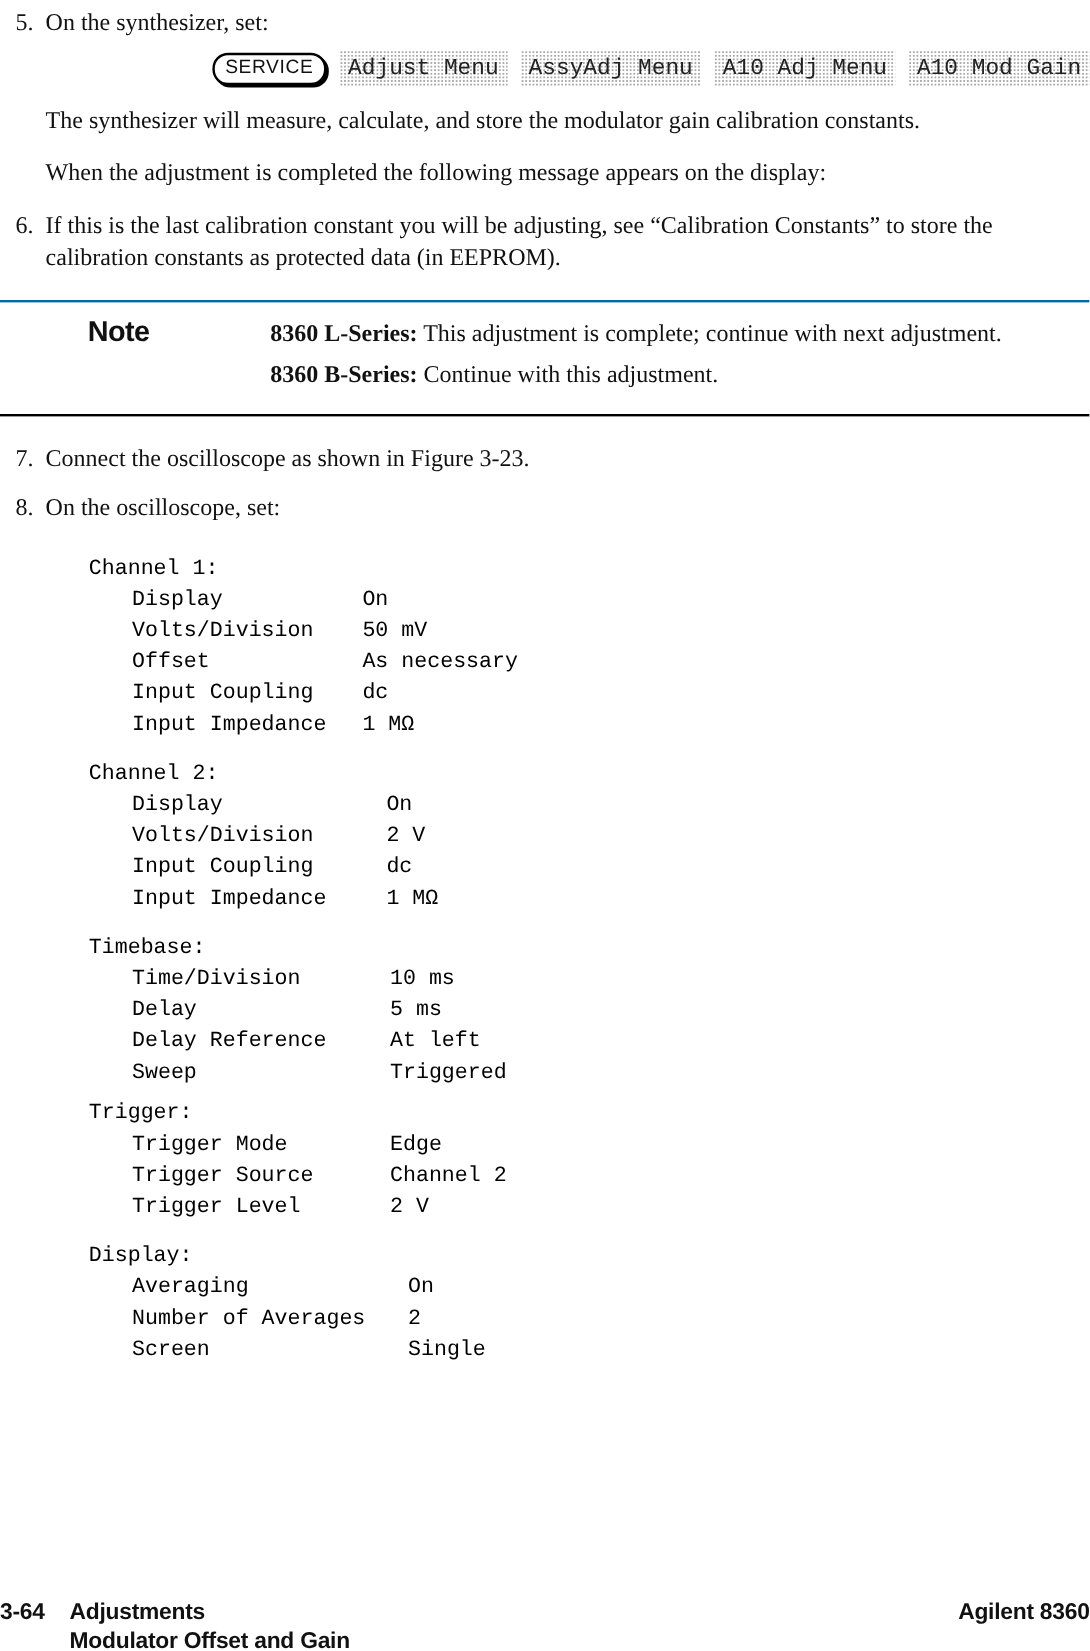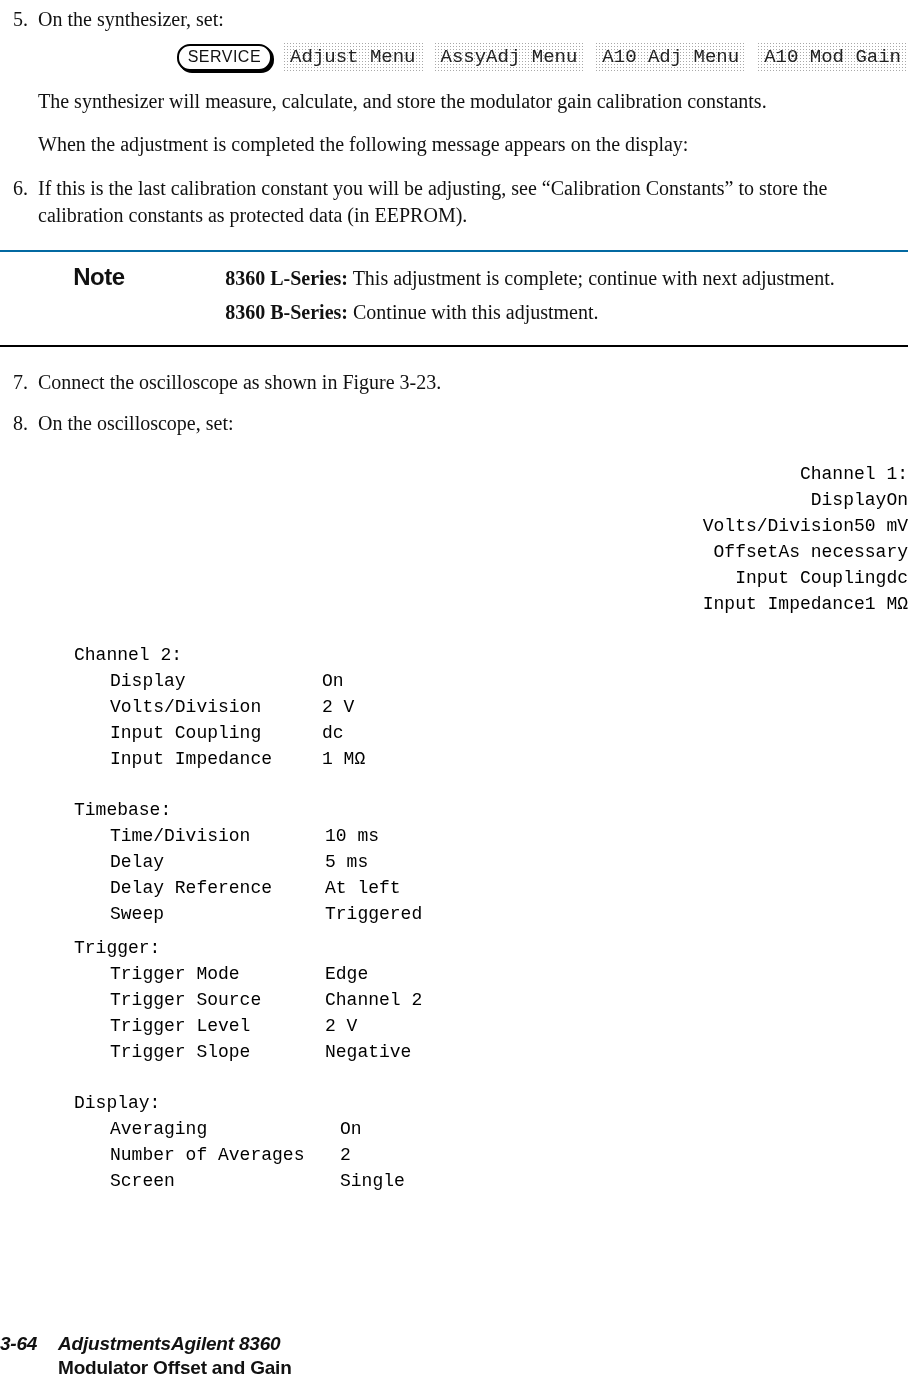--- a/index.html
+++ b/index.html
@@ -60,34 +60,34 @@
   }
   .note-body{font-size:20px;line-height:34px;}
   .note-lead{font-weight:bold;}
 
   
   .osc{
     margin:24px 0 0 74px;
     font-family:"Liberation Mono", monospace;
     font-size:18px;line-height:26px;color:#000;
   }
-  .sblock{margin-top:25px;}
-  .sblock:first-child{margin-top:12px;text-align:right;}
+  .sblock{margin-top:15px;}
+  .sblock:first-child{margin-top:12px;}
   .sblock.tight{margin-top:8px;}
   .srows{margin-left:36px;}
   .srow{white-space:pre;}
   .slabel{display:inline-block;width:var(--labw,200px);}
 
   
   .footer{
     position:absolute;left:0;right:0;bottom:2px;
     font-family:"Liberation Sans", sans-serif;
     font-weight:bold;font-size:19px;line-height:24px;letter-spacing:-.2px;
   }
-  .footer-row1{display:flex;justify-content:flex-start;font-style:italic;}
+  .footer-row1{display:flex;justify-content:space-between;}
   .footer-left{display:flex;}
   .footer-pagenum{width:58px;}
   .footer-sub{margin-left:58px;}
 </style>
 </head>
 <body>
 
 <div class="page">
 
   <div class="step" id="step5">
@@ -163,21 +163,20 @@
           <div class="srow"><span class="slabel">Delay Reference</span><span class="sval">At left</span></div>
           <div class="srow"><span class="slabel">Sweep</span><span class="sval">Triggered</span></div>
         </div>
     </div>
     <div class="sblock tight" style="--labw:215px">
       <div>Trigger:</div>
       <div class="srows">
           <div class="srow"><span class="slabel">Trigger Mode</span><span class="sval">Edge</span></div>
           <div class="srow"><span class="slabel">Trigger Source</span><span class="sval">Channel 2</span></div>
           <div class="srow"><span class="slabel">Trigger Level</span><span class="sval">2 V</span></div>
-          <div class="srow"><span class="slabel">Trigger Slope</span><span class="sval">Negative</span></div>
         </div>
     </div>
     <div class="sblock" style="--labw:230px">
       <div>Display:</div>
       <div class="srows">
           <div class="srow"><span class="slabel">Averaging</span><span class="sval">On</span></div>
           <div class="srow"><span class="slabel">Number of Averages</span><span class="sval">2</span></div>
           <div class="srow"><span class="slabel">Screen</span><span class="sval">Single</span></div>
         </div>
     </div>

